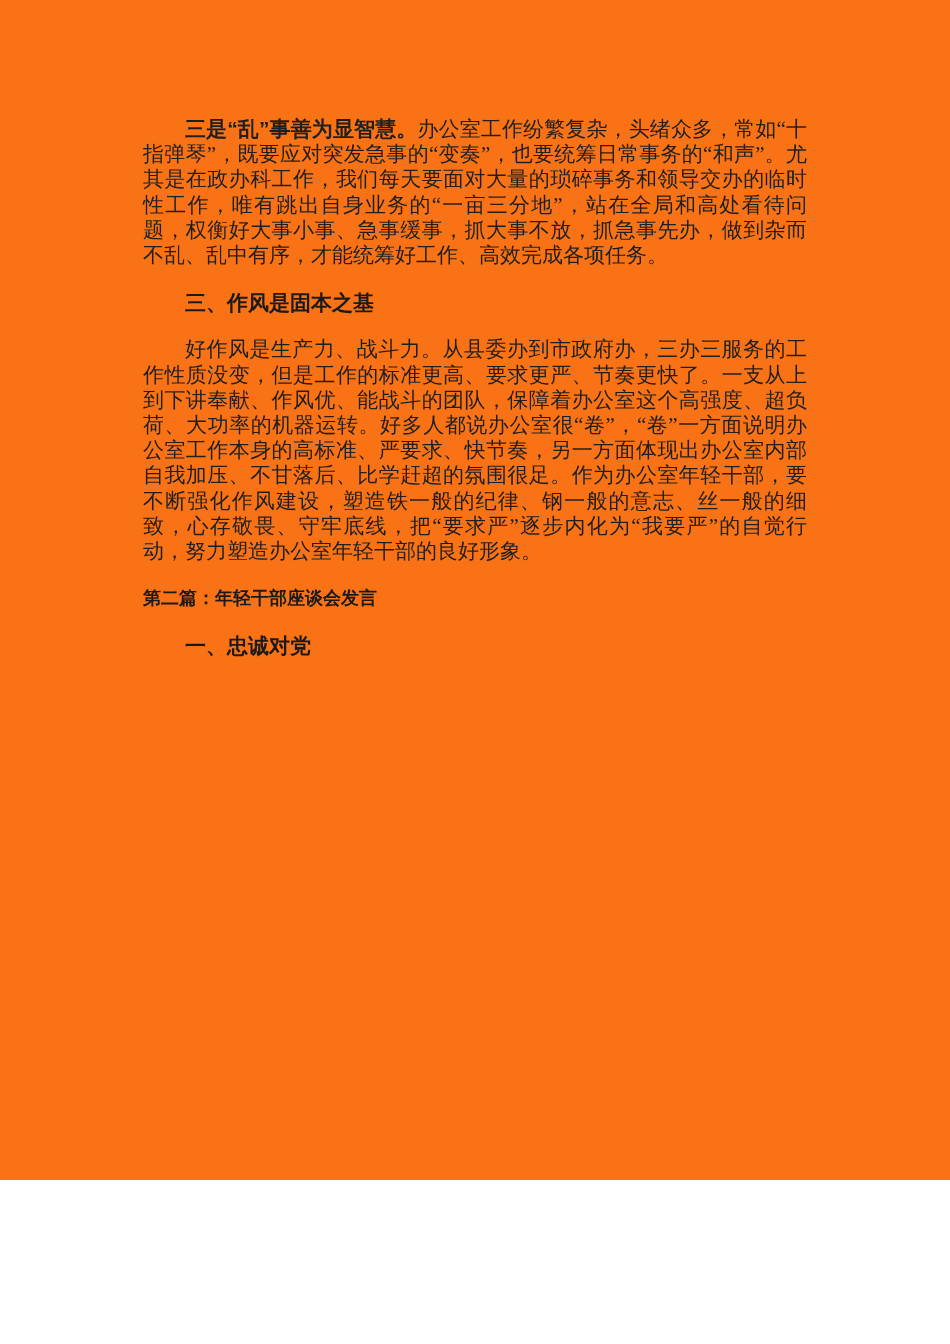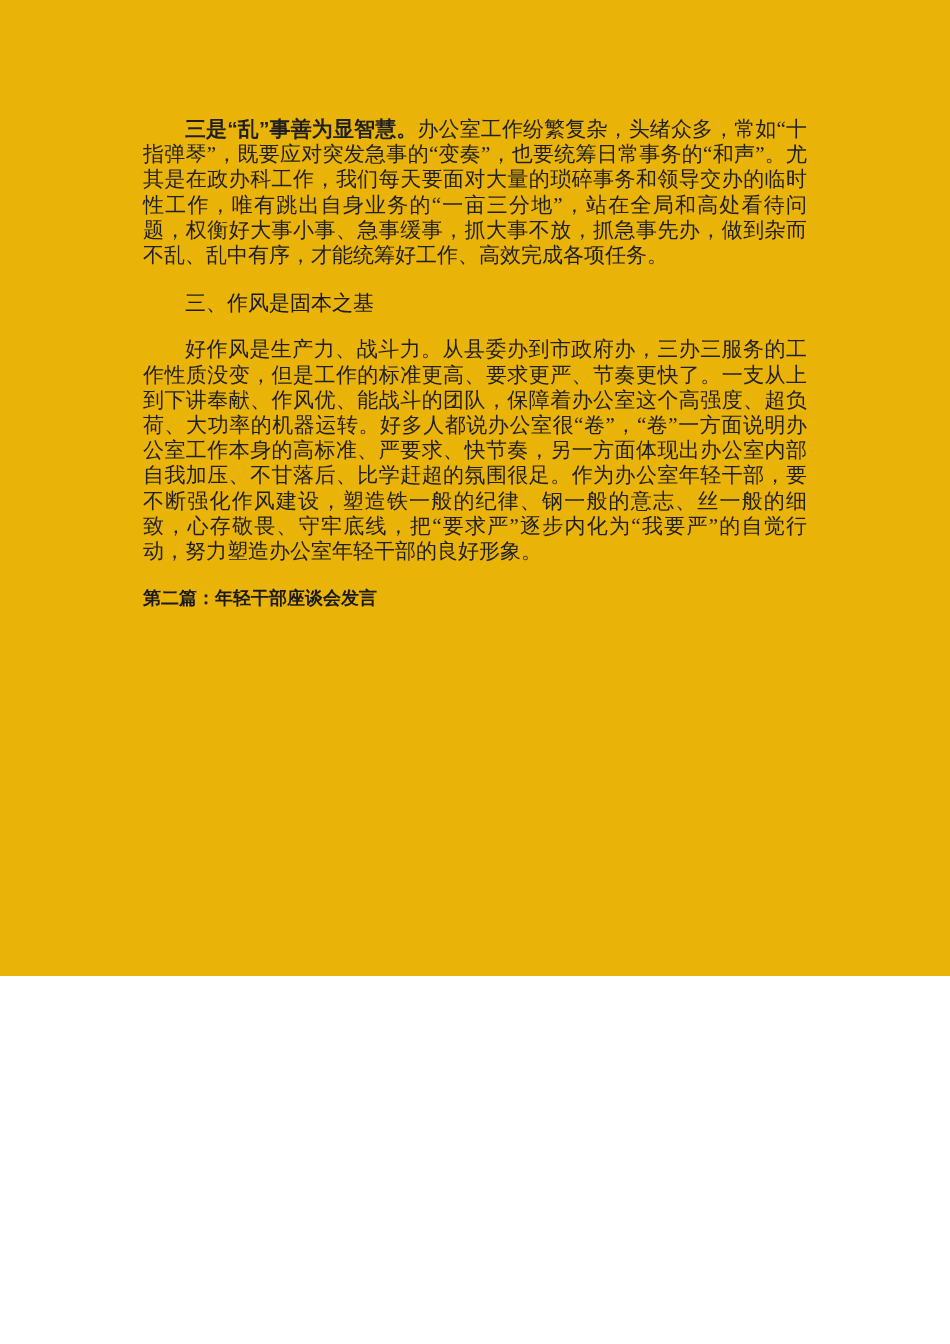--- a/index.html
+++ b/index.html
@@ -3,42 +3,42 @@
   <meta charset="utf-8">
   <style>
     html, body {
       margin: 0;
       padding: 0;
       background: #ffffff;
     }
     .page {
       position: relative;
       width: 950px;
-      height: 976px;
+      height: 1180px;
       box-sizing: border-box;
-      background: #eab308;
+      background: #f97316;
       padding: 116px 143px 40px 143px;
       overflow: hidden;
       font-family: "Liberation Serif", "DejaVu Serif", serif;
       color: #1f1f1f;
     }
     .para {
       font-size: 21px;
       line-height: 25.2px;
       text-align: justify;
       text-indent: 2em;
       margin: 0 0 22px 0;
     }
     .para .lead {
       font-family: "Liberation Sans", "DejaVu Sans", sans-serif;
       font-weight: 700;
     }
     .heading {
       font-family: "Liberation Sans", "DejaVu Sans", sans-serif;
-      font-weight: 400;
+      font-weight: 700;
       font-size: 21px;
       line-height: 25.2px;
       text-indent: 2em;
       margin: 4px 0 22px 0;
       color: #1a1a1a;
     }
     .chapter-title {
       font-family: "Liberation Sans", "DejaVu Sans", sans-serif;
       font-weight: 700;
       font-size: 18px;
@@ -58,14 +58,15 @@
   <h3 class="heading">三、作风是固本之基</h3>
 
   <p class="para"><span>好作风是生产力、战斗力。从县委办到市政府办，三办三服务的工作性质没变，但是工作的标准更高、要求更严、节奏更快了。一支从上到下讲奉献、作风优、能战斗的团队，保障着办公室这个高强度、超负荷、大功率的机器运转。好多人都说办公室很“卷”，“卷”一方面说明办公室工作本身的高标准、严要求、快节奏，另一方面体现出办公室内部自我加压、不甘落后、比学赶超的氛围很足。作为办公室年轻干部，要不断强化作风建设，塑造铁一般的纪律、钢一般的意志、丝一般的细致，心存敬畏、守牢底线，把“要求严”逐步内化为“我要严”的自觉行动，努力塑造办公室年轻干部的良好形象。</span></p>
 
   <h2 class="chapter-title">第二篇：年轻干部座谈会发言</h2>
 
 
 
 
 
+  <h3 class="heading">一、忠诚对党</h3>
 
 </div>
 
 </body></html>

